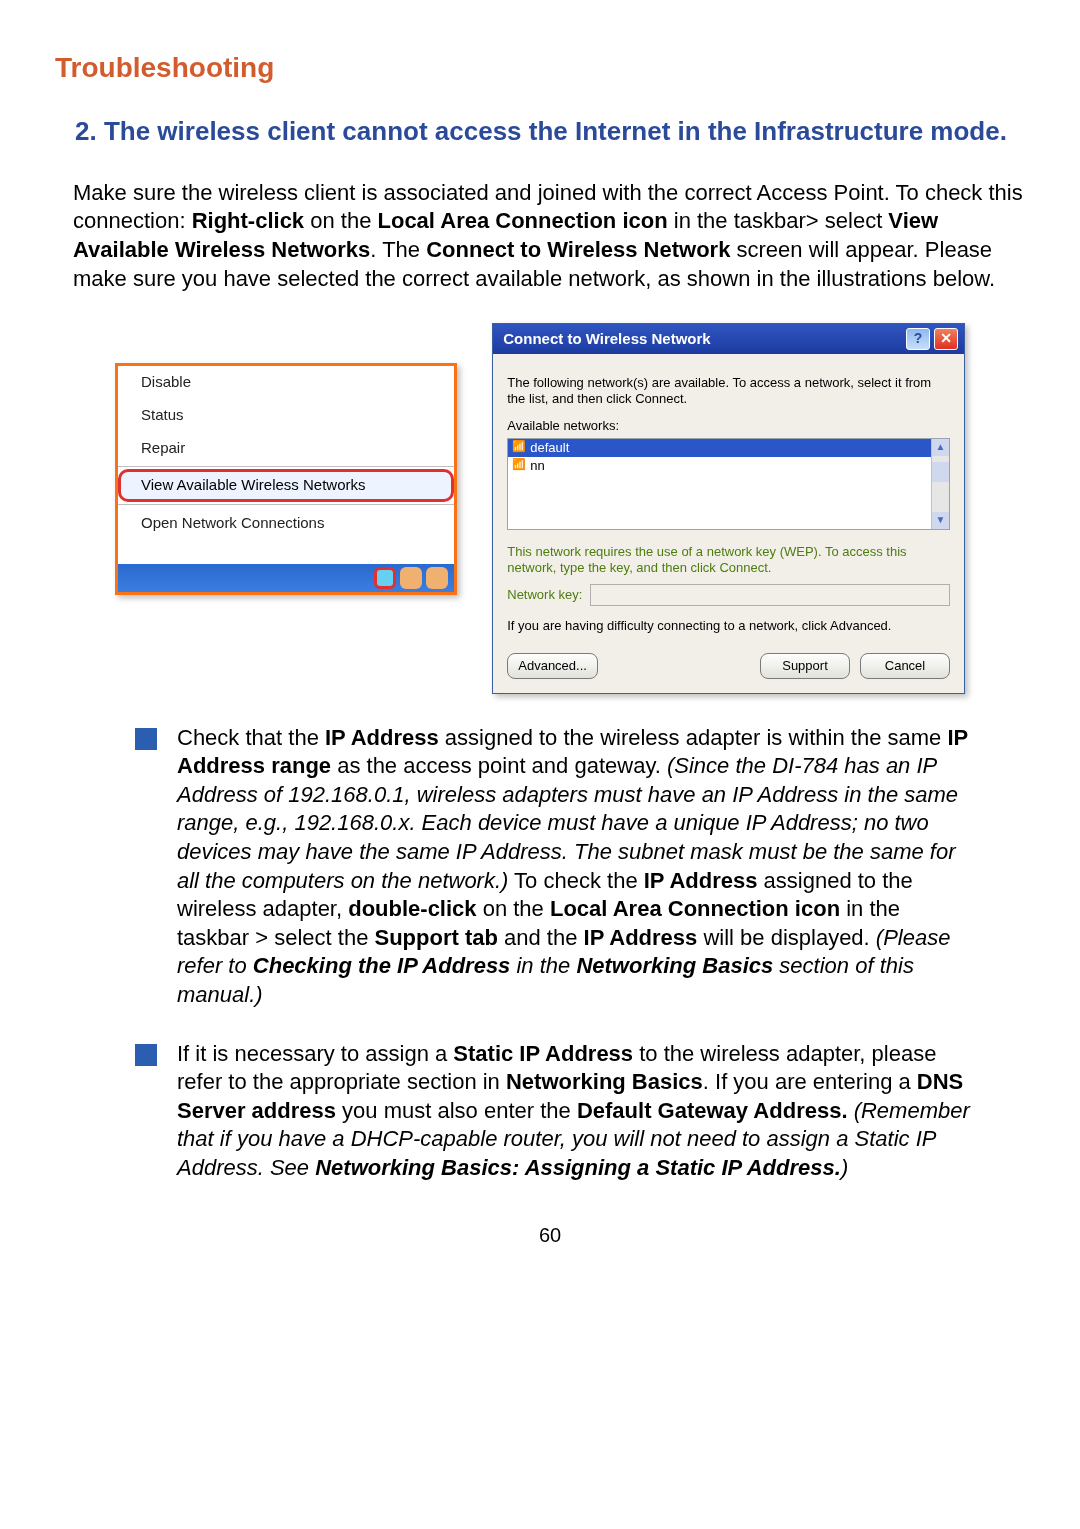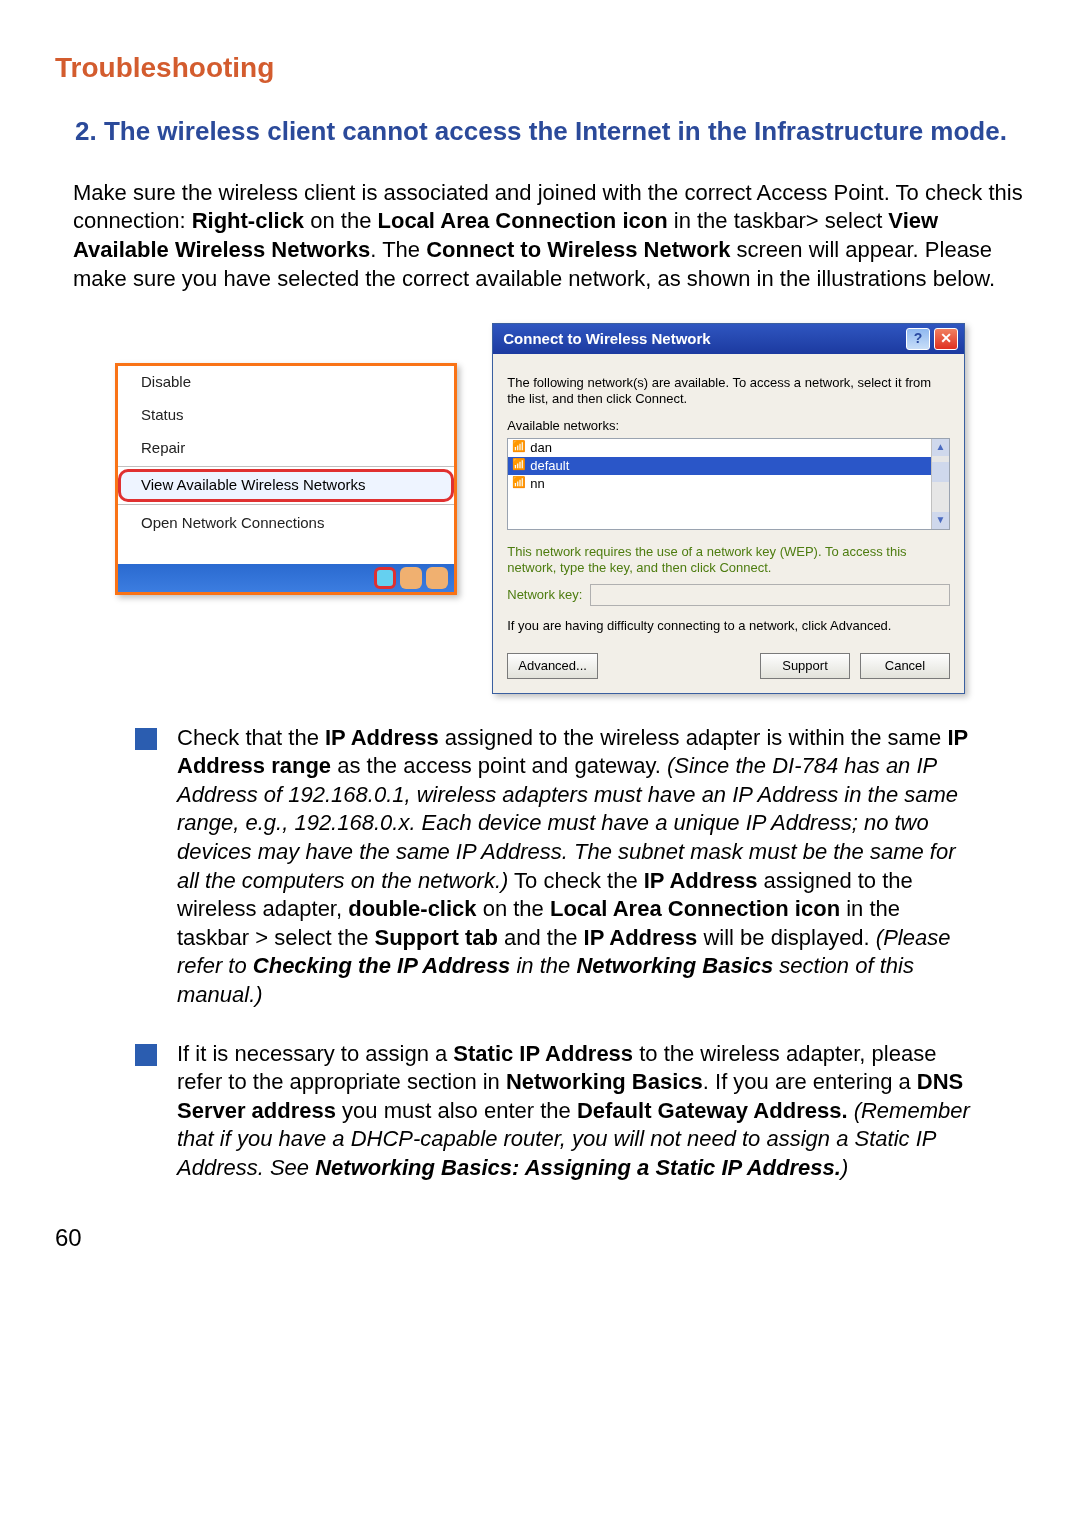--- a/index.html
+++ b/index.html
@@ -179,21 +179,21 @@
   .dlg .btnrow {
     display: flex;
     gap: 10px;
     margin-top: 18px;
   }
   .dlg .btnrow .spacer { flex: 1; }
   .dlg .winbtn {
     min-width: 90px;
     height: 26px;
     border: 1px solid #7a7a7a;
-    border-radius: 0;
+    border-radius: 8px;
     background: linear-gradient(#fefefe, #e2e2da);
     font-family: Tahoma, Arial, sans-serif;
     font-size: 13px;
     text-align: center;
     line-height: 24px;
     padding: 0 10px;
     box-sizing: border-box;
   }
   
   .bulletblock {
@@ -208,22 +208,22 @@
     height: 22px;
     background: #2b5db0;
     flex: 0 0 22px;
     margin-top: 4px;
   }
   .bulletblock .txt {
     font-size: 22px;
     line-height: 1.3;
   }
   .pagenum {
-    text-align: left;
-    font-size: 24px;
+    text-align: center;
+    font-size: 20px;
     margin-right: -20px;
     margin-top: 40px;
   }
 </style>
 </head>
 <body>
 
 <div class="h1">Troubleshooting</div>
 
 <div class="h2">2. The wireless client cannot access the Internet in the Infrastructure mode.</div>
@@ -254,21 +254,20 @@
     <div class="titlebar">
       <span class="title">Connect to Wireless Network</span>
       <div class="tbtn">?</div>
       <div class="tbtn close">✕</div>
     </div>
     <div class="body">
       <div>The following network(s) are available. To access a network, select it from the list, and then click Connect.</div>
       <div style="margin-top:10px;">Available networks:</div>
       <div class="listwrap">
         <div class="list">
-          <div class="li">dan</div>
           <div class="li sel">default</div>
           <div class="li">nn</div>
         </div>
         <div class="scrollbar">
           <div class="sbtn">▲</div>
           <div class="sthumb"></div>
           <div style="flex:1"></div>
           <div class="sbtn">▼</div>
         </div>
       </div>

